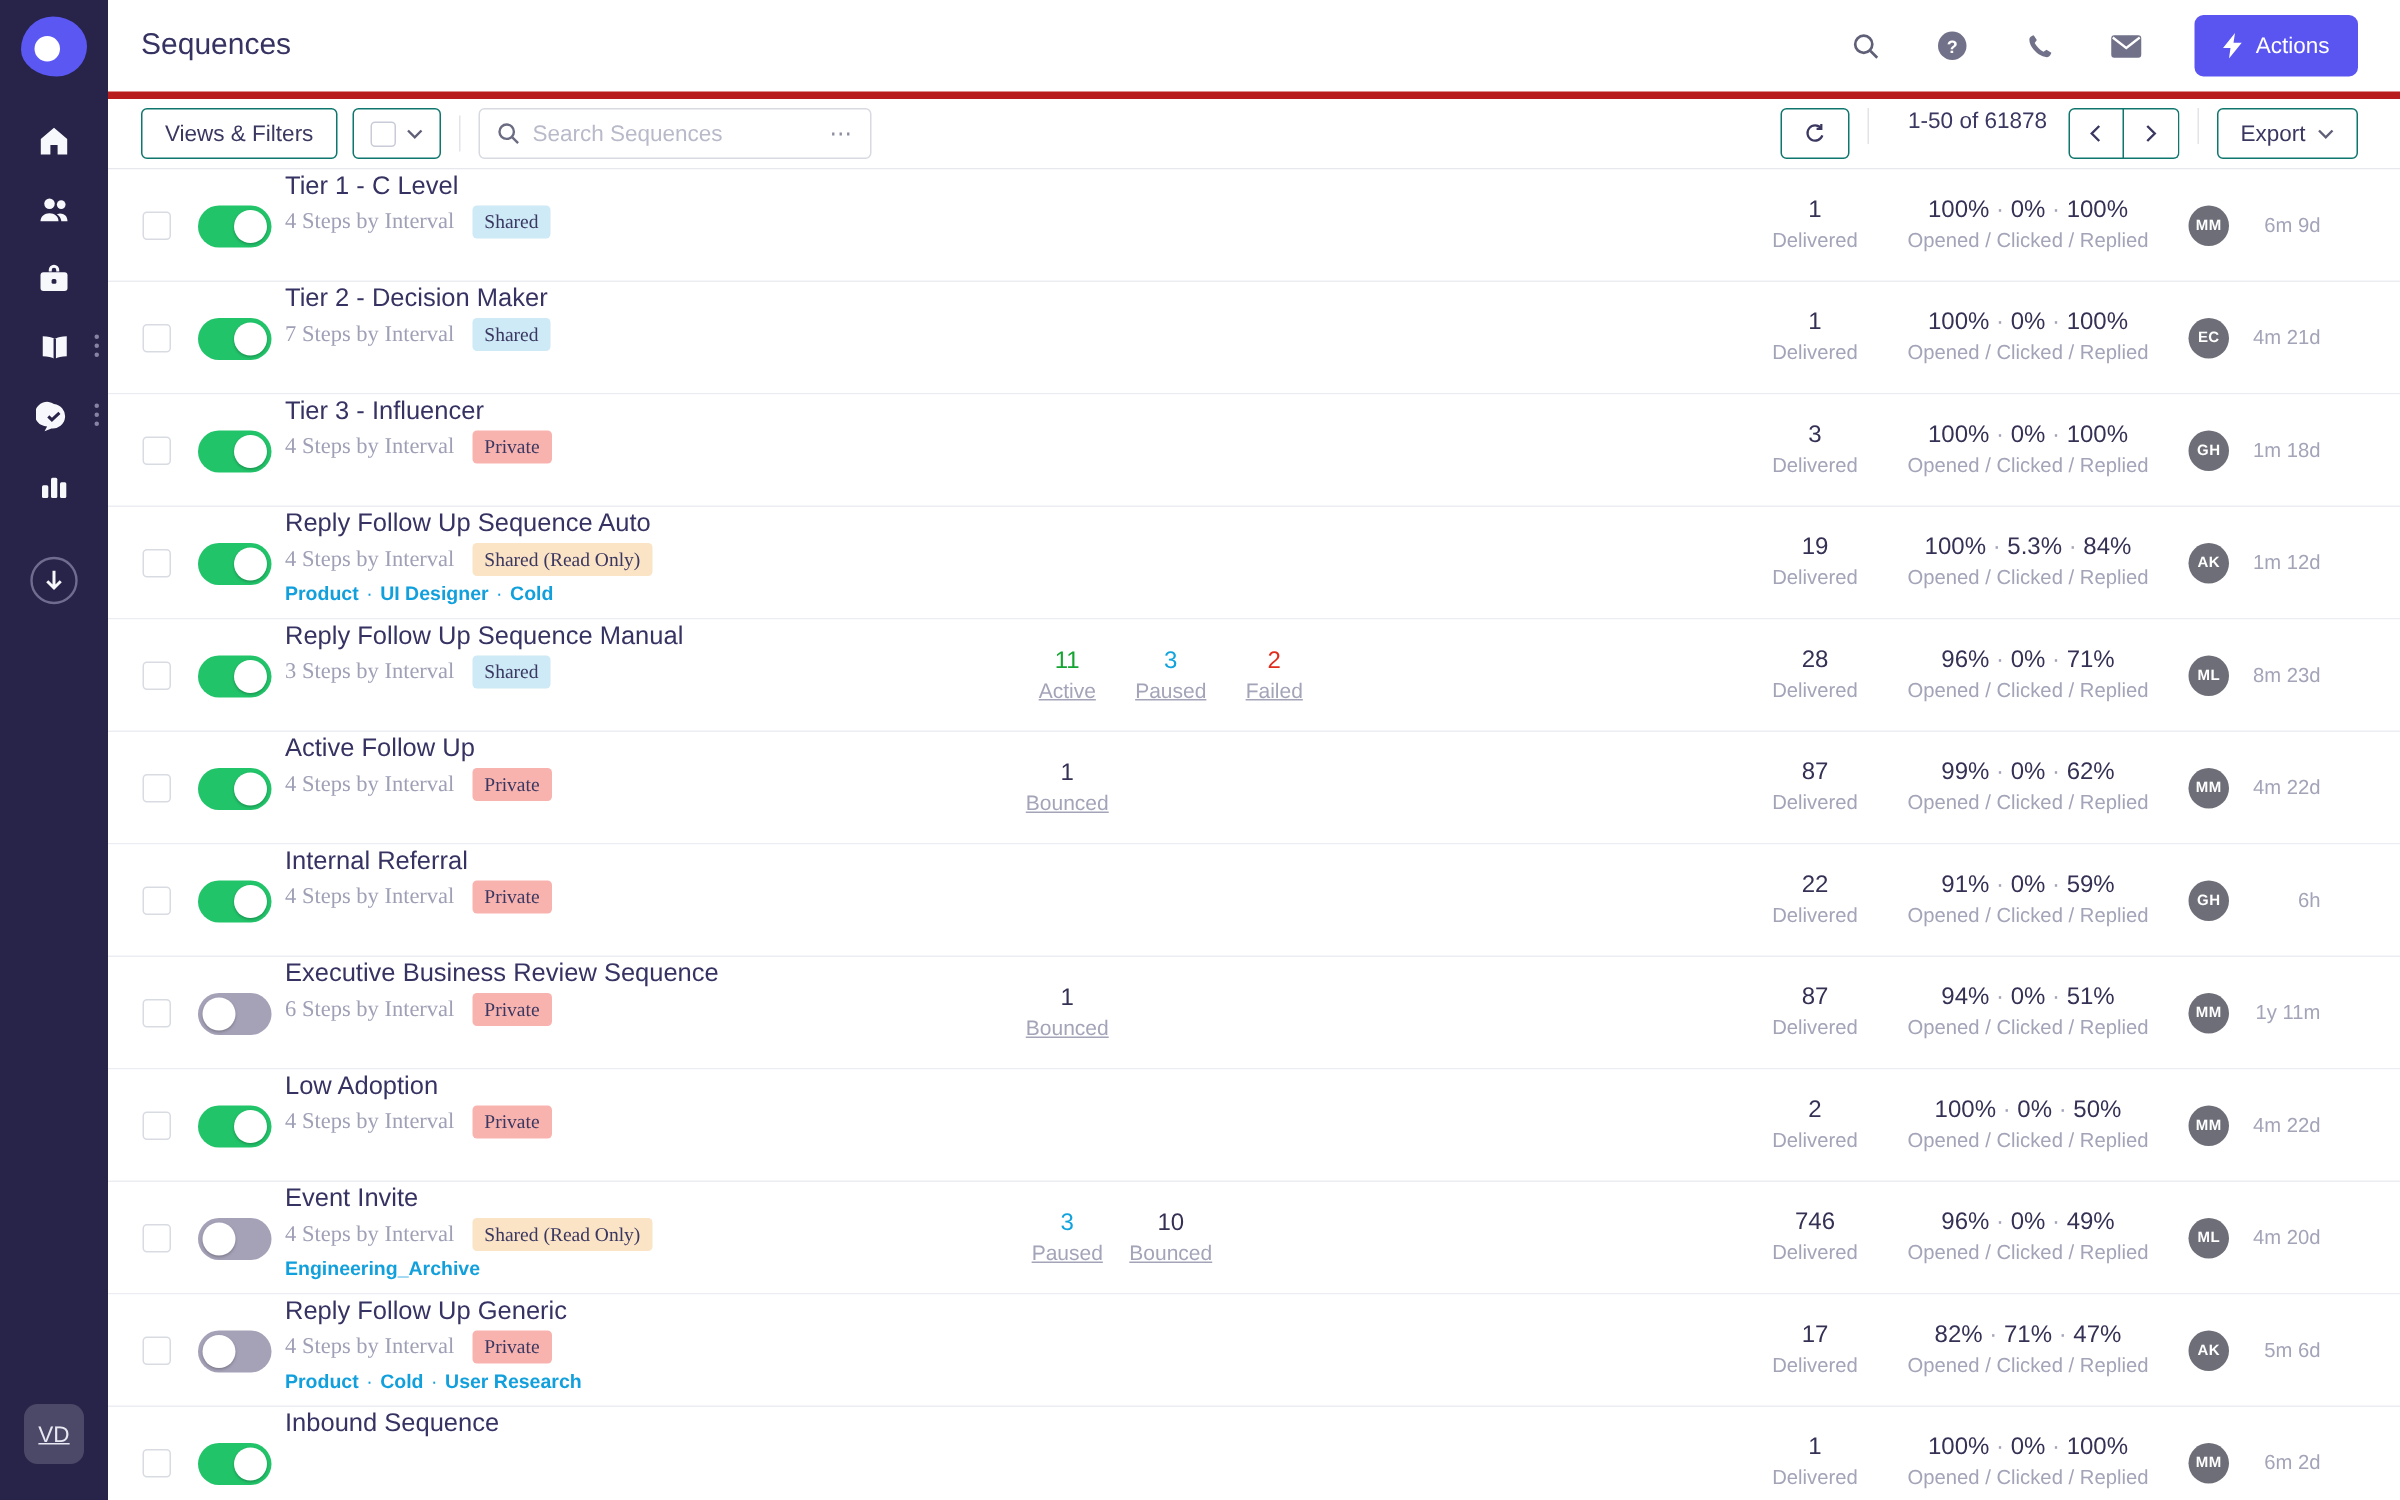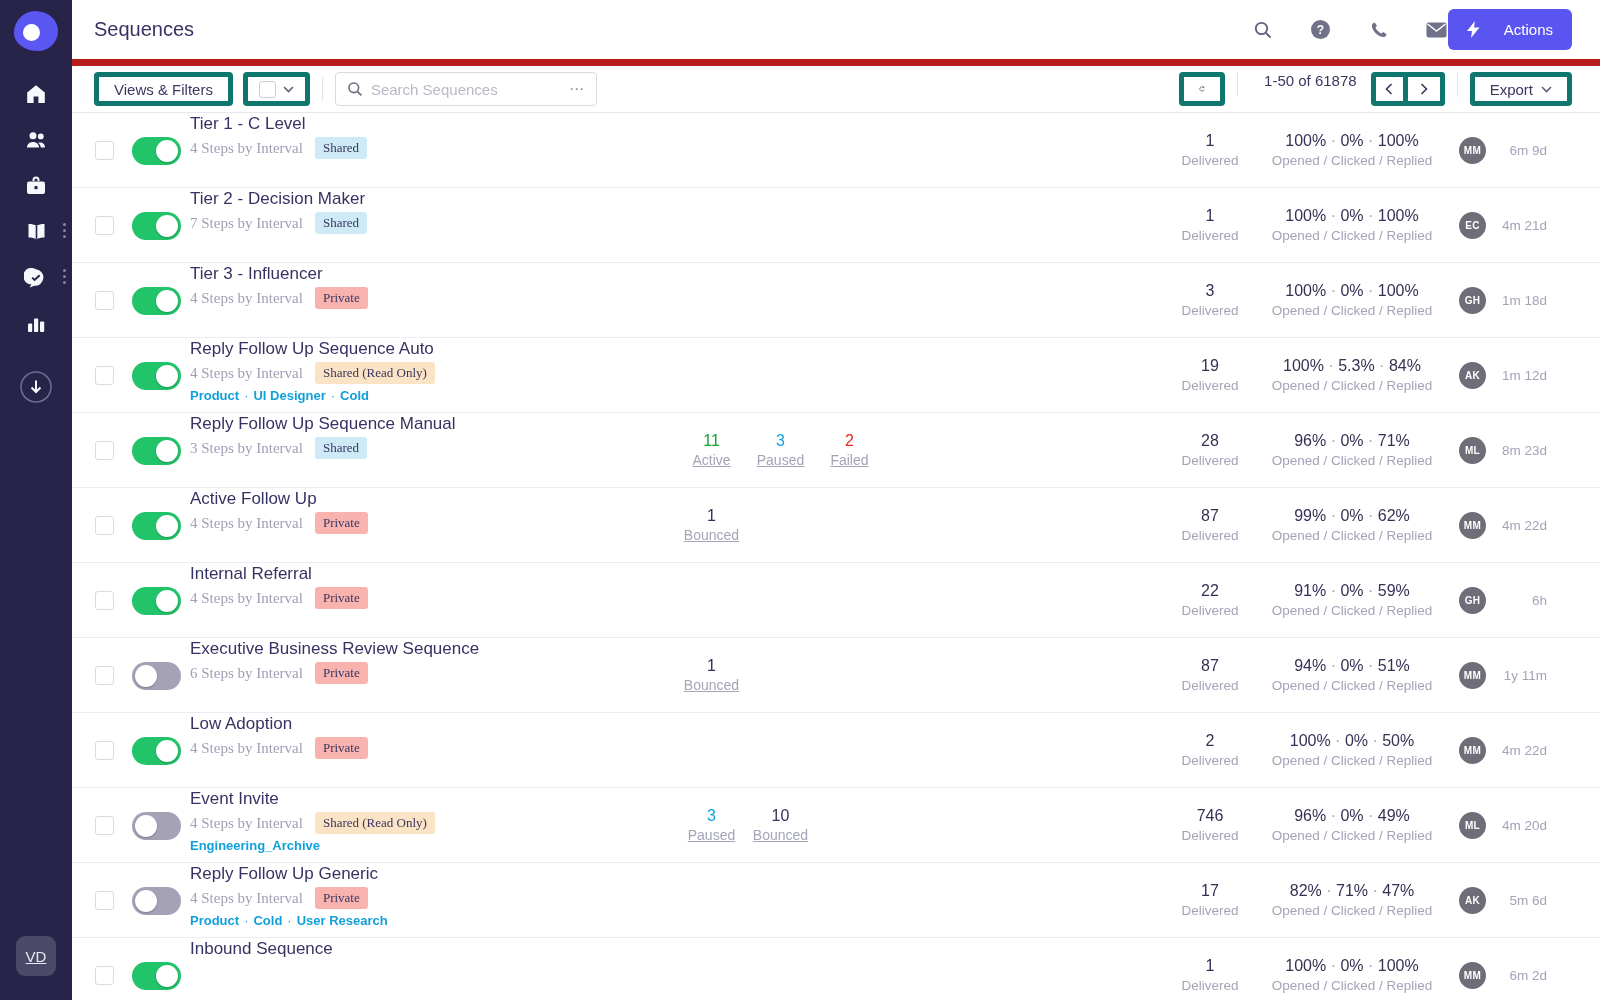--- a/index.html
+++ b/index.html
@@ -19,33 +19,33 @@
   .nav-item.gap { margin-top:17px; }
   .kebab { position:absolute; right:6px; top:14px; display:flex; flex-direction:column; gap:3px; }
   .kebab i { width:3px; height:3px; border-radius:50%; background:#8784a3; display:block; }
   .side-avatar { position:absolute; bottom:24px; left:16px; width:40px; height:40px;
     background:#4c4968; border-radius:9px; color:#e8e8f2; font-size:15px;
     display:flex; align-items:center; justify-content:center; cursor:pointer;text-decoration:underline; }
 
   
   .main { margin-left:72px; width:1528px; height:1000px; background:#fff; }
 
-  .app-header { height:66px; display:flex; align-items:center; border-bottom:7px solid #b91c1c; }
+  .app-header { height:66px; display:flex; align-items:center; border-bottom:5px solid #b91c1c; }
   .page-title { margin-left:22px; font-size:20px; color:#363363; }
   .header-right { margin-left:auto; display:flex; align-items:center; margin-right:28px; }
   .hicon { width:22px; height:22px; margin-left:36px; display:flex; align-items:center;
     justify-content:center; cursor:pointer; }
-  .actions-btn { background:#5a55f0; border:none; border-radius:6px;
+  .actions-btn { margin-left:34px; background:#5a55f0; border:none; border-radius:6px;
     height:41px; padding:0 19px; color:#fff; font-size:15px; display:flex; align-items:center;
-    gap:24px; cursor:pointer; font-family:inherit; }
+    gap:9px; cursor:pointer; font-family:inherit; }
 
   
   .toolbar { height:47px; display:flex; align-items:center; border-bottom:1px solid #e7e8ee;
     padding-left:22px; }
-  .btn { background:#fff; border:5px solid #0f766e; border-radius:4px; height:34px;
+  .btn { background:#fff; border:1px solid #0f766e; border-radius:4px; height:34px;
     display:flex; align-items:center; padding:0 15px; font-size:15px; color:#3a3760;
     cursor:pointer; font-family:inherit; gap:8px; }
   .select-btn { padding:0 11px; gap:7px; }
   .cb { width:17px; height:17px; border:1.5px solid #c9ccd8; border-radius:3px; background:#fff;
     display:inline-block; }
   .tsep { width:1px; height:24px; background:#e3e4ea; margin:0 12px; }
   .search-box { width:262px; height:34px; border:1px solid #d8dae2; border-radius:4px;
     display:flex; align-items:center; padding:0 11px; gap:8px; }
   .search-box input { border:none; outline:none; flex:1; font-size:15px; color:#3a3760;
     font-family:inherit; min-width:0; }

